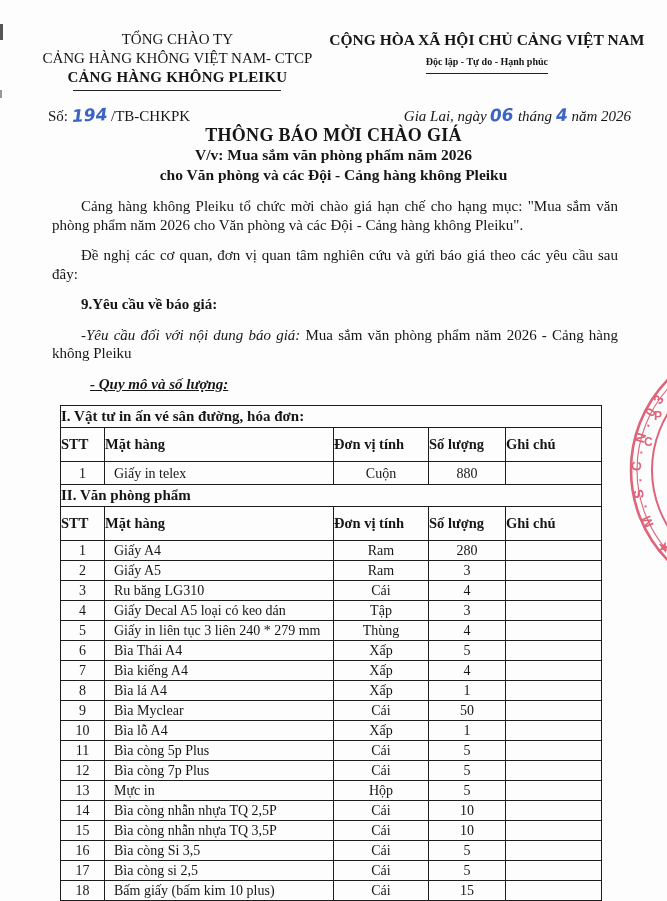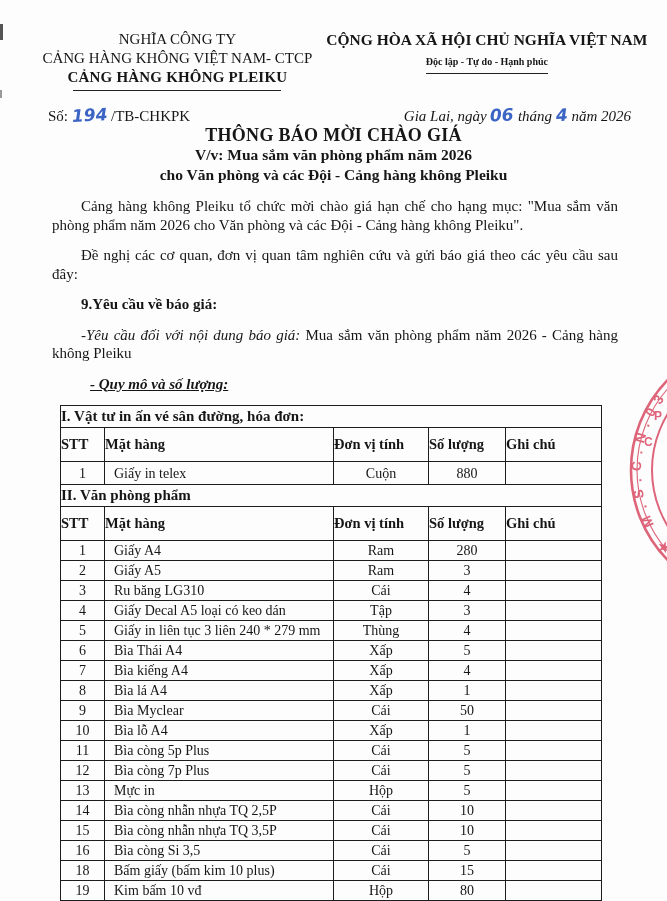--- a/index.html
+++ b/index.html
@@ -51,27 +51,27 @@
 </head>
 <body>
 
 <div class="page">
 
   <div class="edge-mark"></div>
   <div class="edge-mark2"></div>
 
   <div class="hdr">
     <div class="hdr-left">
-      <div>NGHĨA CÔNG TY</div>
+      <div>TỔNG CHÀO TY</div>
       <div>CẢNG HÀNG KHÔNG VIỆT NAM- CTCP</div>
       <div class="org3">CẢNG HÀNG KHÔNG PLEIKU</div>
       <div class="org-underline"></div>
     </div>
     <div class="hdr-right">
-      <div class="nat1">CỘNG HÒA XÃ HỘI CHỦ NGHĨA VIỆT NAM</div>
+      <div class="nat1">CỘNG HÒA XÃ HỘI CHỦ CẢNG VIỆT NAM</div>
       <div><span class="nat2">Độc lập - Tự do - Hạnh phúc</span></div>
     </div>
   </div>
 
   <div class="numline">
     <div>
       <span>Số:</span>
       <span class="hand">194</span>
       <span>/TB-CHKPK</span>
     </div>
@@ -263,20 +263,27 @@
         </tr>
 
         <tr class="data-row">
           <td>16</td>
           <td class="item">Bìa còng Si 3,5</td>
           <td>Cái</td>
           <td>5</td>
           <td></td>
         </tr>
 
+        <tr class="data-row">
+          <td>17</td>
+          <td class="item">Bìa còng si 2,5</td>
+          <td>Cái</td>
+          <td>5</td>
+          <td></td>
+        </tr>
 
         <tr class="data-row">
           <td>18</td>
           <td class="item">Bấm giấy (bấm kim 10 plus)</td>
           <td>Cái</td>
           <td>15</td>
           <td></td>
         </tr>
 
         <tr class="data-row">

